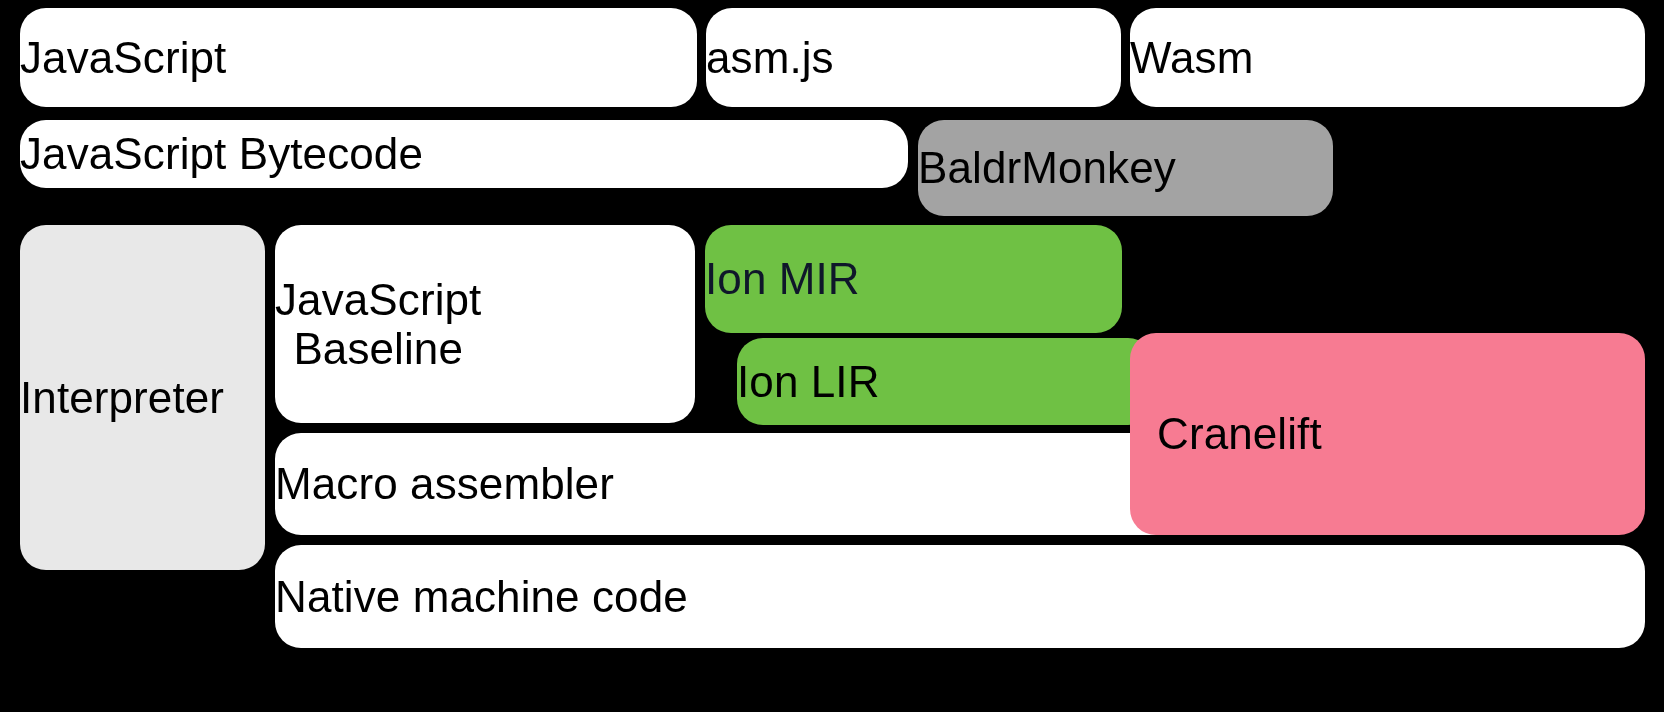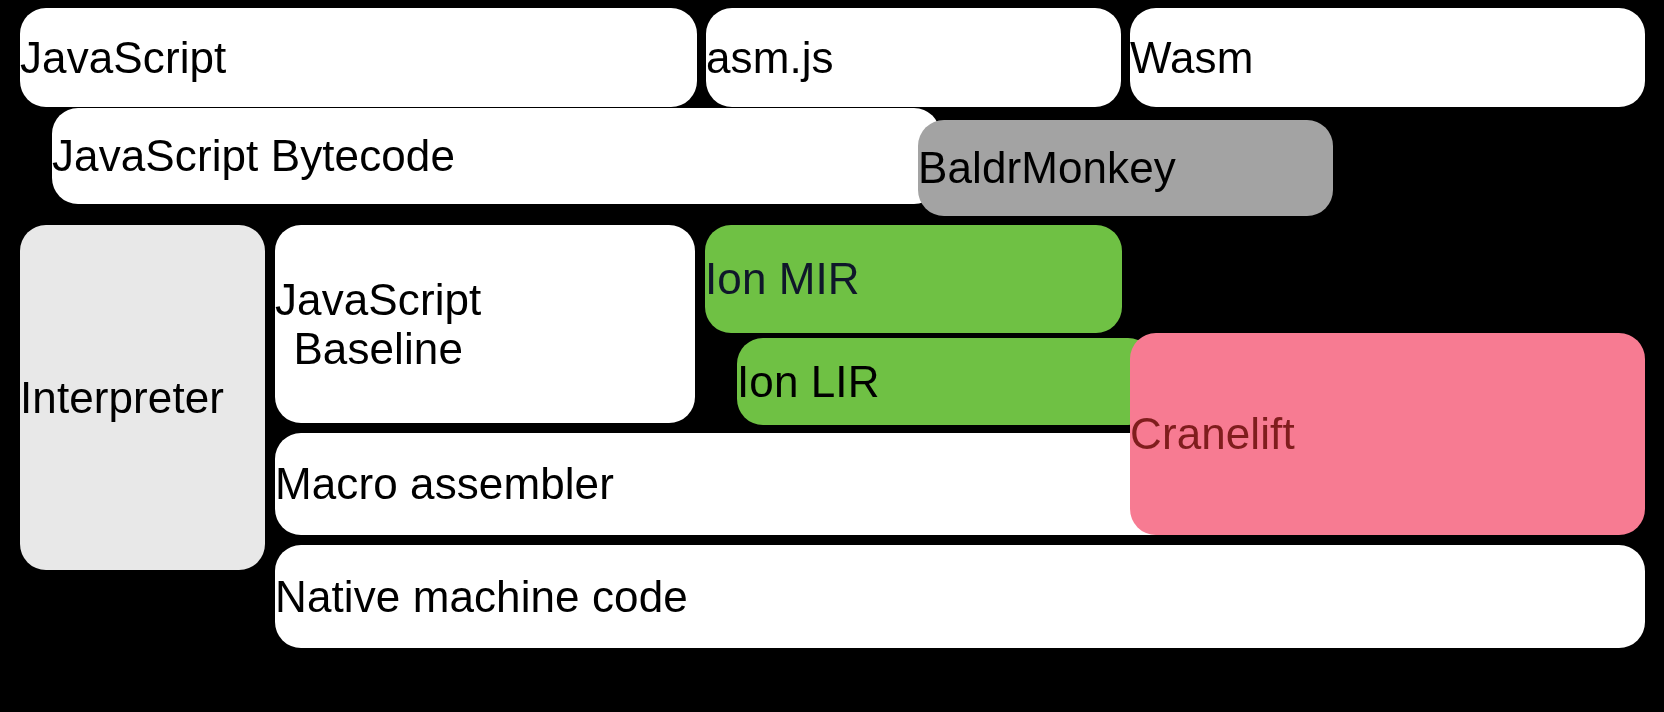--- a/index.html
+++ b/index.html
@@ -35,23 +35,23 @@
   .fill-green   { background: #6fc144; }
   .fill-pink    { background: #f77b92; }
 </style>
 </head>
 <body>
 
 <div id="stage" style="background: rgb(0, 0, 0);">
     <div class="box fill-white" style="left: 20px; top: 8px; width: 677px; height: 99px; background: rgb(255, 255, 255); color: rgb(0, 0, 0);"><span>JavaScript</span></div>
     <div class="box fill-white" style="left: 706px; top: 8px; width: 415px; height: 99px; background: rgb(255, 255, 255); color: rgb(0, 0, 0);"><span>asm.js</span></div>
     <div class="box fill-white" style="left: 1130px; top: 8px; width: 515px; height: 99px; background: rgb(255, 255, 255); color: rgb(0, 0, 0);"><span>Wasm</span></div>
-    <div class="box fill-white" style="left: 20px; top: 108px; width: 888px; height: 96px; background: rgb(255, 255, 255); color: rgb(0, 0, 0); margin-left: 32px;"><span>JavaScript Bytecode</span></div>
+    <div class="box fill-white" style="left: 20px; top: 120px; width: 888px; height: 68px; background: rgb(255, 255, 255); color: rgb(0, 0, 0);"><span>JavaScript Bytecode</span></div>
     <div class="box fill-white" style="left: 918px; top: 120px; width: 415px; height: 96px; background: #a3a3a3; color: rgb(0, 0, 0);"><span>BaldrMonkey</span></div>
     <div class="box fill-gray" style="left: 20px; top: 225px; width: 245px; height: 345px; background: rgb(232, 232, 232); color: rgb(0, 0, 0);"><span>Interpreter</span></div>
     <div class="box fill-white" style="left: 275px; top: 225px; width: 420px; height: 198px; background: rgb(255, 255, 255); color: rgb(0, 0, 0);"><span>JavaScript
 Baseline</span></div>
     <div class="box fill-green" style="left: 705px; top: 225px; width: 417px; height: 108px; background: rgb(111, 193, 68); color: #0f172a;"><span>Ion MIR</span></div>
     <div class="box fill-green" style="left: 705px; top: 338px; width: 417px; height: 87px; background: rgb(111, 193, 68); color: rgb(0, 0, 0); margin-left: 32px;"><span>Ion LIR</span></div>
     <div class="box fill-white" style="left: 275px; top: 433px; width: 933px; height: 102px; background: rgb(255, 255, 255); color: rgb(0, 0, 0);"><span>Macro assembler</span></div>
-    <div class="box fill-pink" style="left: 1130px; top: 333px; width: 515px; height: 202px; background: rgb(247, 123, 146); color: #7f1d1d;"><span>Cranelift</span></div>
+    <div class="box fill-pink" style="left: 1130px; top: 333px; width: 515px; height: 202px; background: rgb(247, 123, 146); color: #000000; padding-left: 27px;"><span>Cranelift</span></div>
     <div class="box fill-white" style="left: 275px; top: 545px; width: 1370px; height: 103px; background: rgb(255, 255, 255); color: rgb(0, 0, 0);"><span>Native machine code</span></div>
   </div>
 
 </body></html>

